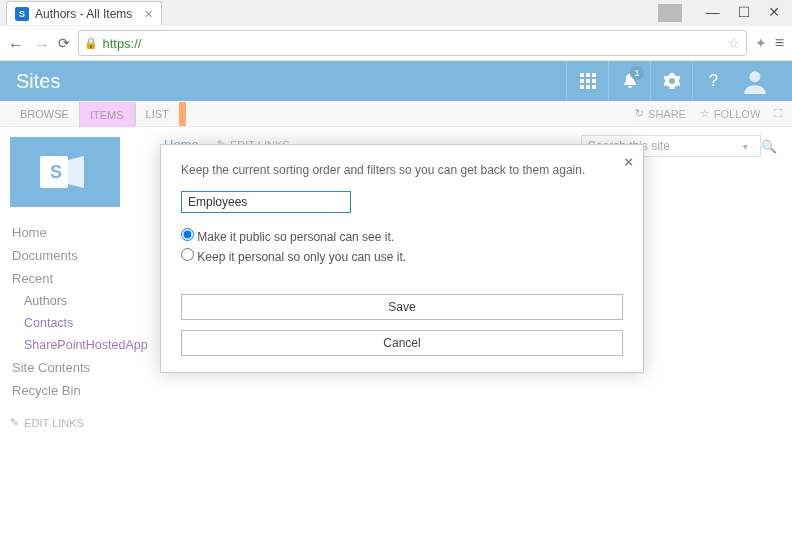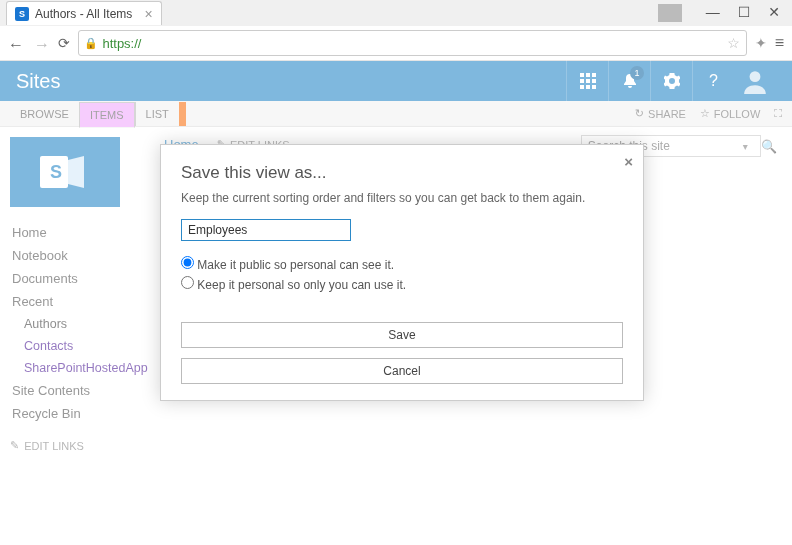--- a/index.html
+++ b/index.html
@@ -168,21 +168,20 @@
       <svg viewBox="0 0 50 44">
           <g fill="#fff">
             <rect x="0" y="6" width="28" height="32" rx="2"></rect>
             <path d="M28 10 L44 6 L44 38 L28 34 Z" fill="#d6eaf8"></path>
           </g>
           <text x="10" y="28" font-size="18" fill="#2b89c8" font-weight="bold">S</text>
         </svg>
     </div>
     <ul class="nav-list">
       <li>Home</li>
-      <li>Notebook</li>
       <li>Documents</li>
       <li>Recent</li>
       <li class="sub active">Authors</li>
       <li class="sub">Contacts</li>
       <li class="sub">SharePointHostedApp</li>
       <li>Site Contents</li>
       <li>Recycle Bin</li>
     </ul>
     <div class="edit-links-left">
       <span class="pencil">✎</span>
@@ -204,21 +203,20 @@
       <span class="mag">🔍</span>
     </div>
     <div class="page-title">Authors</div>
   </div>
 </div>
 
 <div class="overlay"></div>
 
 <div class="dialog">
   <span class="close">×</span>
-  <h3>Save this view as...</h3>
   <div class="hint">Keep the current sorting order and filters so you can get back to them again.</div>
   <input type="text" value="Employees" style="">
   <div class="radios">
     <label><input type="radio" name="vis" checked="" style=""> <span>Make it public so personal can see it.</span></label>
     <label><input type="radio" name="vis" style=""> <span>Keep it personal so only you can use it.</span></label>
   </div>
   <div class="dlg-buttons">
     <button>Save</button>
     <button>Cancel</button>
   </div>

